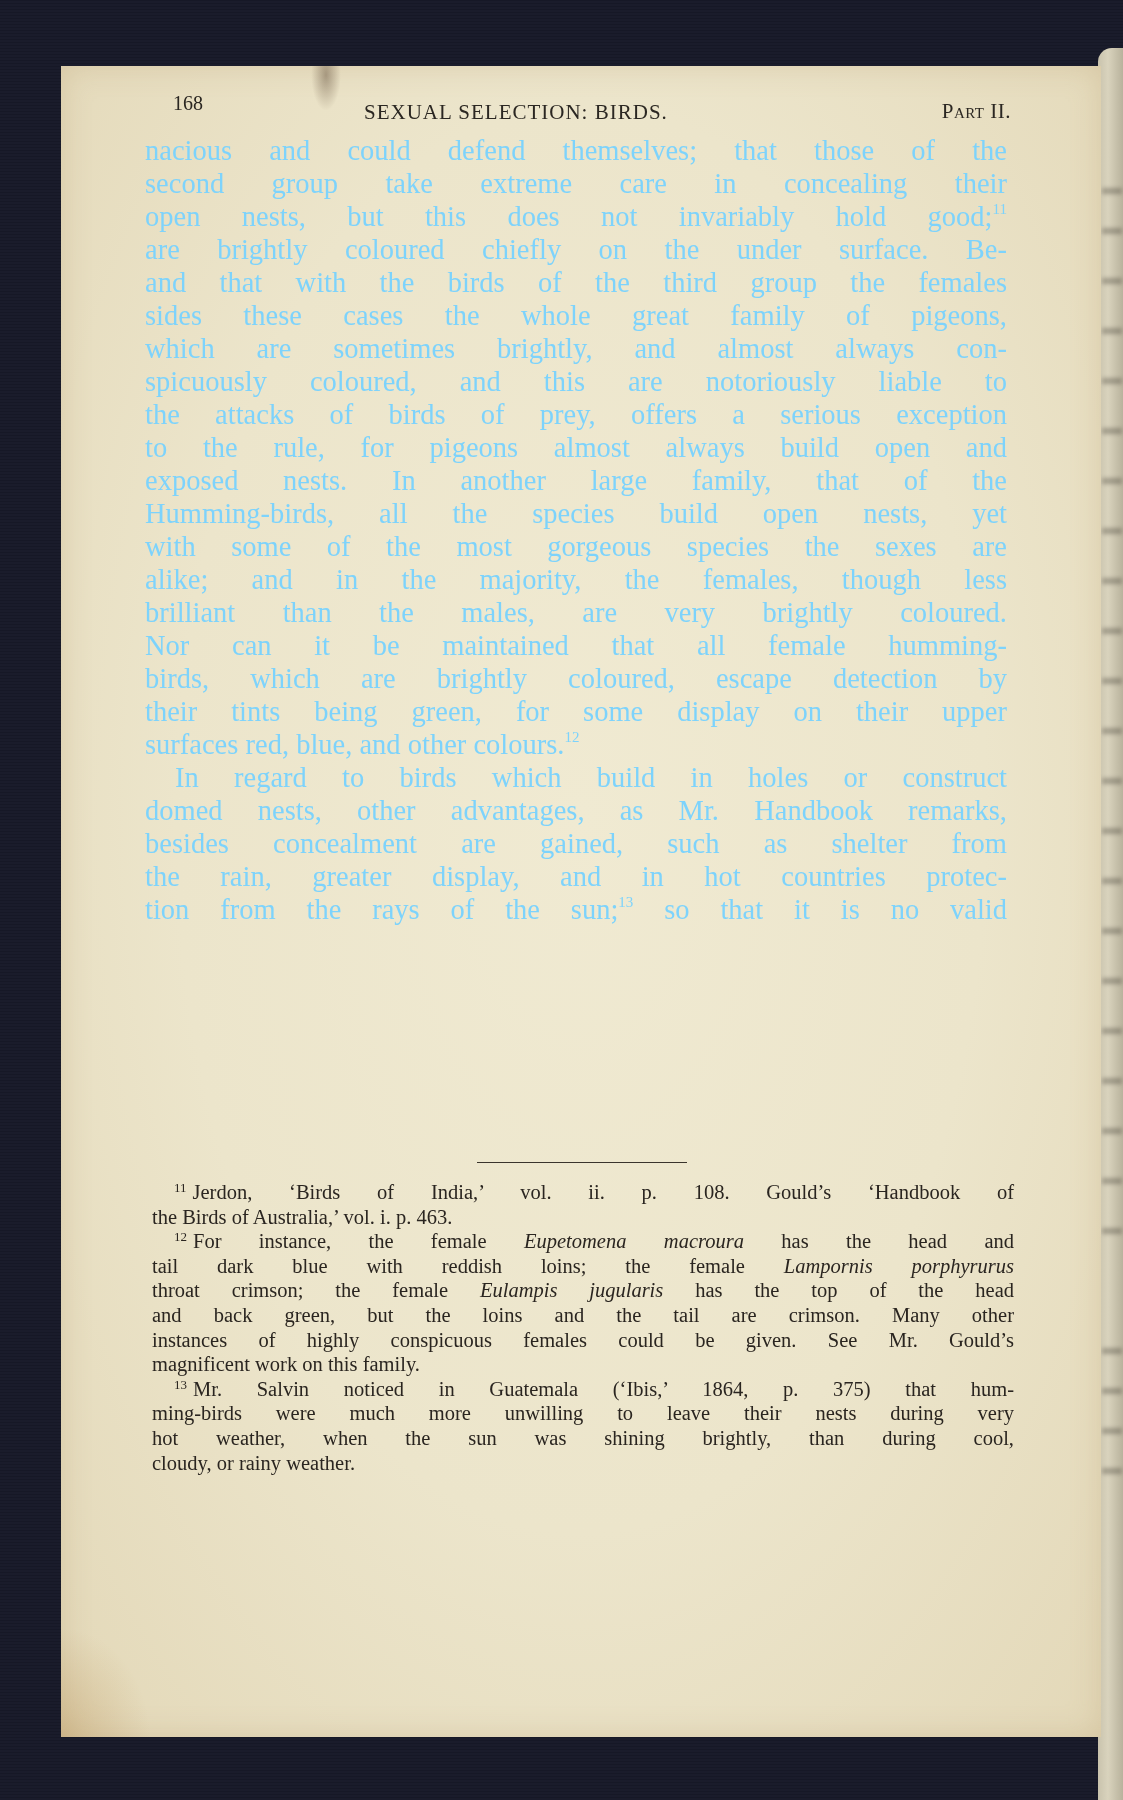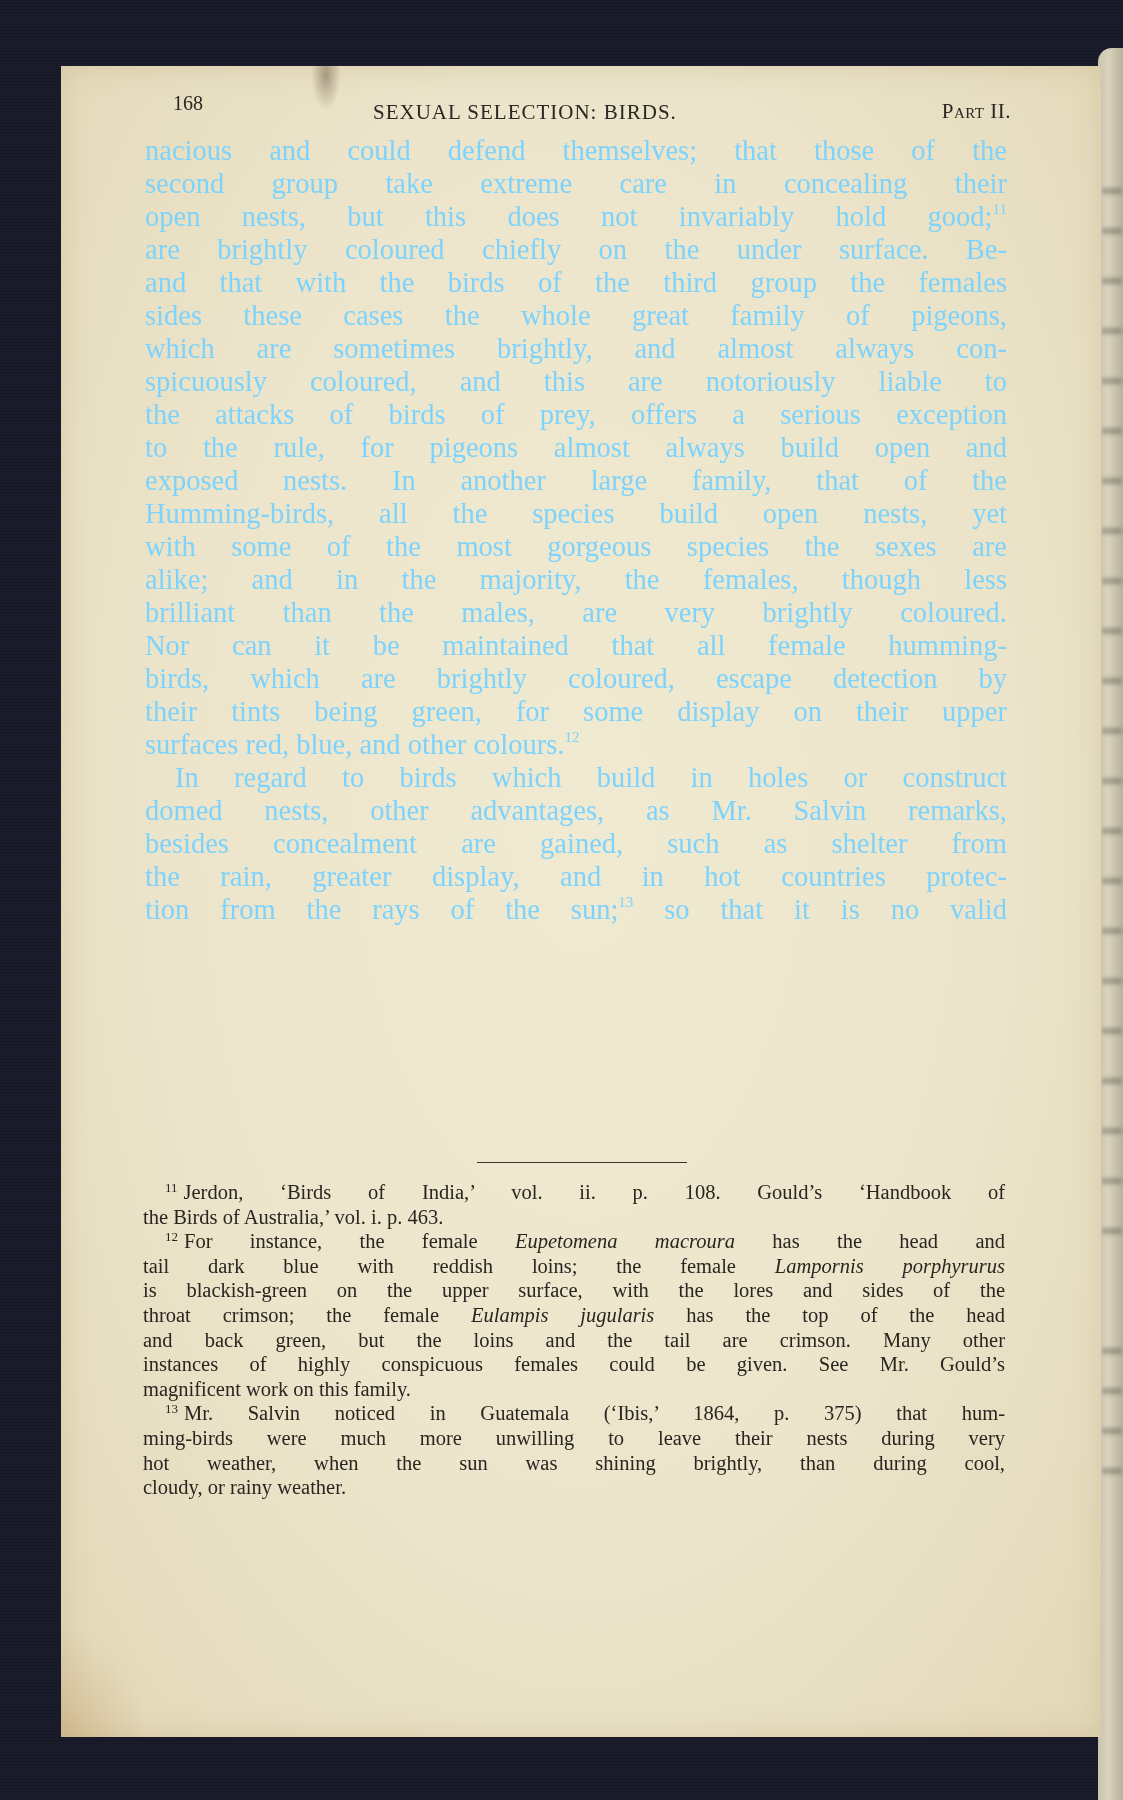--- a/index.html
+++ b/index.html
@@ -69,21 +69,21 @@
     color: #2b2722;
   }
   .page-number {
     position: absolute;
     left: 0;
     top: 0;
     font-size: 20px;
   }
   .running-title {
     position: absolute;
-    left: 200px;
+    left: 191px;
     top: 8px;
     font-size: 21px;
     letter-spacing: 1px;
   }
   .part-label {
     position: absolute;
     right: 0;
     top: 7px;
     font-size: 21px;
     font-variant: small-caps;
@@ -119,21 +119,21 @@
   .fn-rule {
     position: absolute;
     left: 477px;
     top: 1162px;
     width: 210px;
     height: 1px;
     background: #3a342c;
   }
   .footnotes {
     position: absolute;
-    left: 143px;
+    left: 152px;
     top: 1180px;
     width: 862px;
     color: #2a2520;
     font-size: 20.5px;
     line-height: 24.6px;
   }
   .fn-line {
     display: block;
     text-align: justify;
     text-align-last: justify;
@@ -207,36 +207,35 @@
   <span class="line">exposed nests. In another large family, that of the</span>
   <span class="line">Humming-birds, all the species build open nests, yet</span>
   <span class="line">with some of the most gorgeous species the sexes are</span>
   <span class="line">alike; and in the majority, the females, though less</span>
   <span class="line">brilliant than the males, are very brightly coloured.</span>
   <span class="line">Nor can it be maintained that all female humming-</span>
   <span class="line">birds, which are brightly coloured, escape detection by</span>
   <span class="line">their tints being green, for some display on their upper</span>
   <span class="line last"><span>surfaces red, blue, and other colours.</span><sup>12</sup></span>
   <span class="line indent">In regard to birds which build in holes or construct</span>
-  <span class="line">domed nests, other advantages, as Mr. Salvin remarks,</span>
+  <span class="line">domed nests, other advantages, as Mr. Handbook remarks,</span>
   <span class="line">besides concealment are gained, such as shelter from</span>
   <span class="line">the rain, greater display, and in hot countries protec-</span>
   <span class="line"><span>tion from the rays of the sun;</span><sup>13</sup> <span>so that it is no valid</span></span>
 </div>
 
 <div class="fn-rule"></div>
 
 <div class="footnotes">
 
   <span class="fn-line indent"><span class="fn-num">11</span><span>Jerdon, ‘Birds of India,’ vol. ii. p. 108. Gould’s ‘Handbook of</span></span>
   <span class="fn-line last">the Birds of Australia,’ vol. i. p. 463.</span>
 
   <span class="fn-line indent"><span class="fn-num">12</span><span>For instance, the female</span> <i>Eupetomena macroura</i> <span>has the head and</span></span>
   <span class="fn-line"><span>tail dark blue with reddish loins; the female</span> <i>Lampornis porphyrurus</i></span>
-  <span class="fn-line">is blackish-green on the upper surface, with the lores and sides of the</span>
   <span class="fn-line"><span>throat crimson; the female</span> <i>Eulampis jugularis</i> <span>has the top of the head</span></span>
   <span class="fn-line">and back green, but the loins and the tail are crimson. Many other</span>
   <span class="fn-line">instances of highly conspicuous females could be given. See Mr. Gould’s</span>
   <span class="fn-line last">magnificent work on this family.</span>
 
   <span class="fn-line indent"><span class="fn-num">13</span><span>Mr. Salvin noticed in Guatemala (‘Ibis,’ 1864, p. 375) that hum-</span></span>
   <span class="fn-line">ming-birds were much more unwilling to leave their nests during very</span>
   <span class="fn-line">hot weather, when the sun was shining brightly, than during cool,</span>
   <span class="fn-line last">cloudy, or rainy weather.</span>
 </div>

